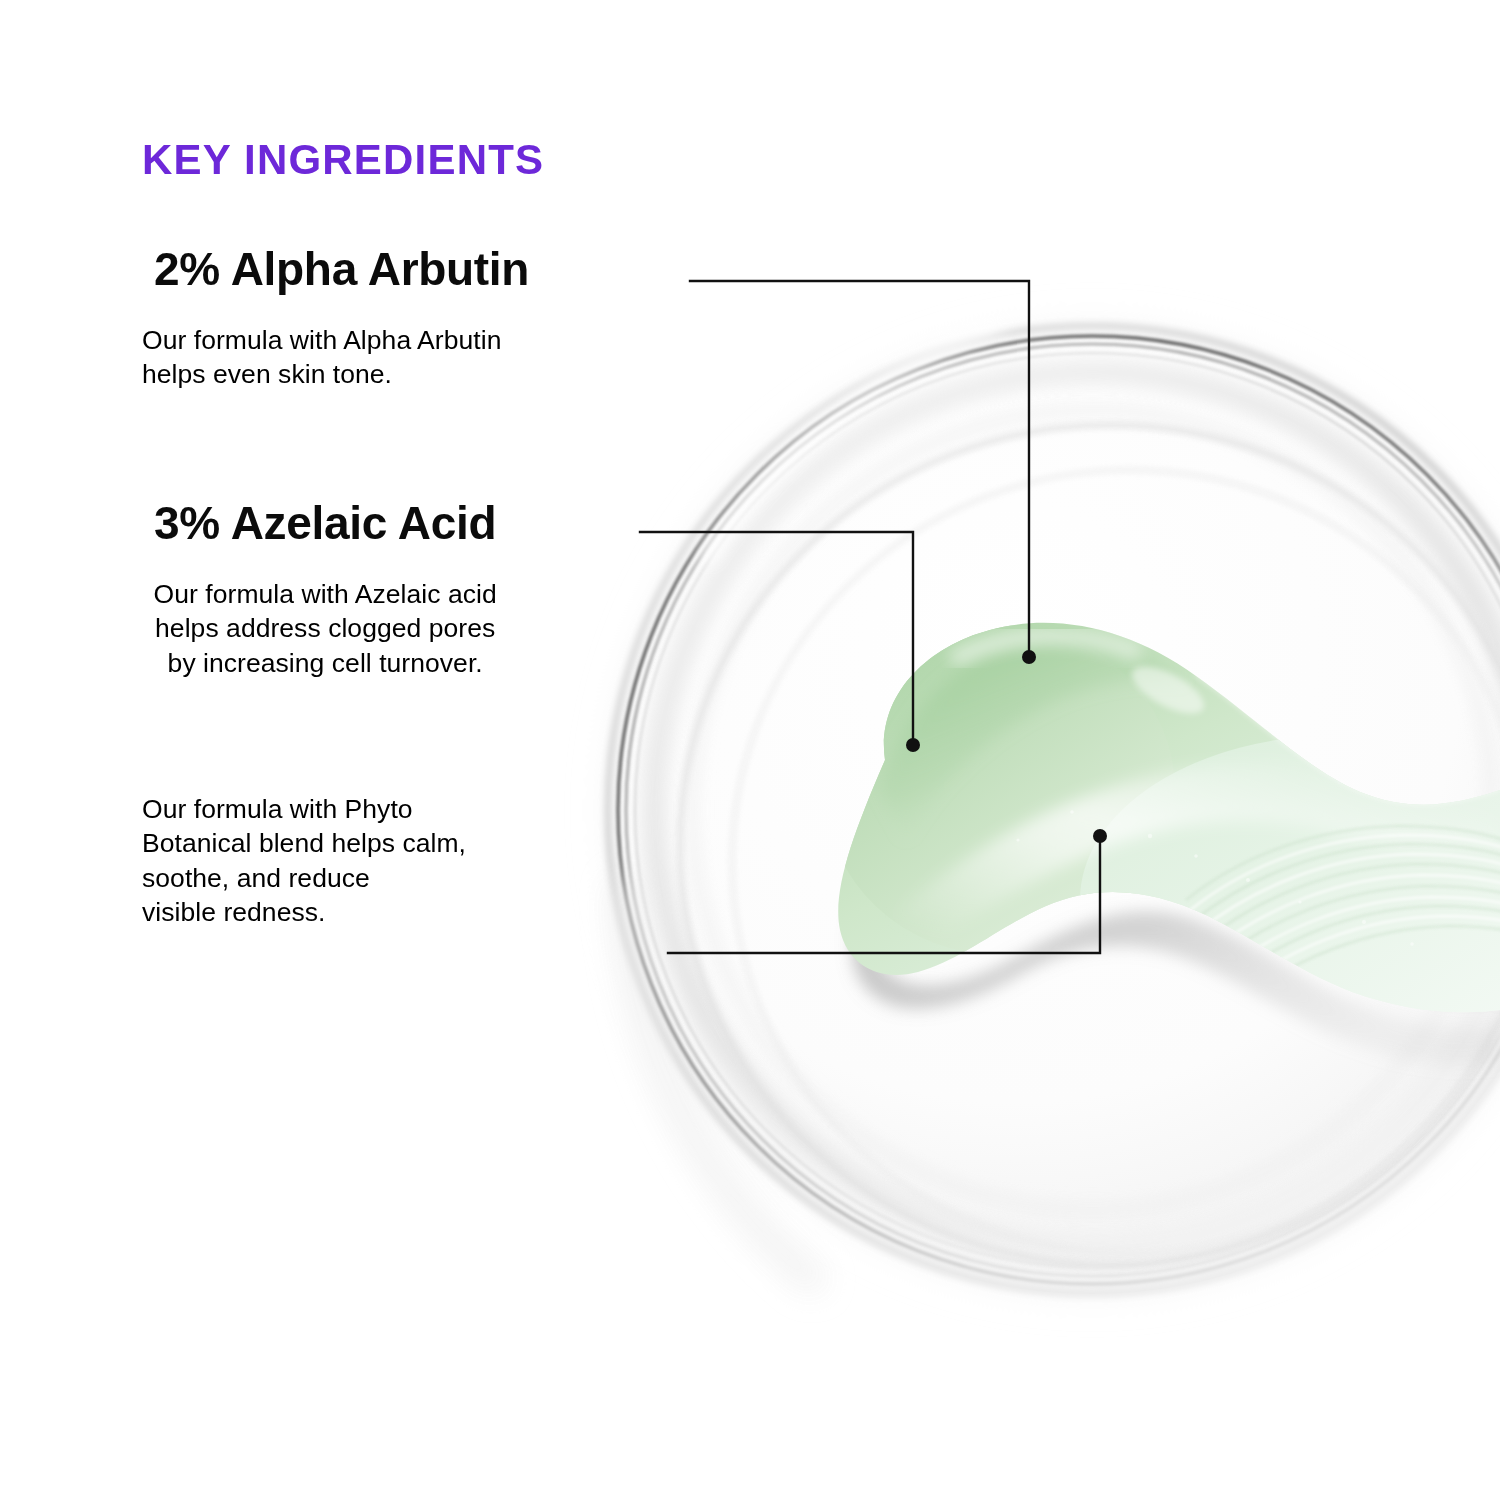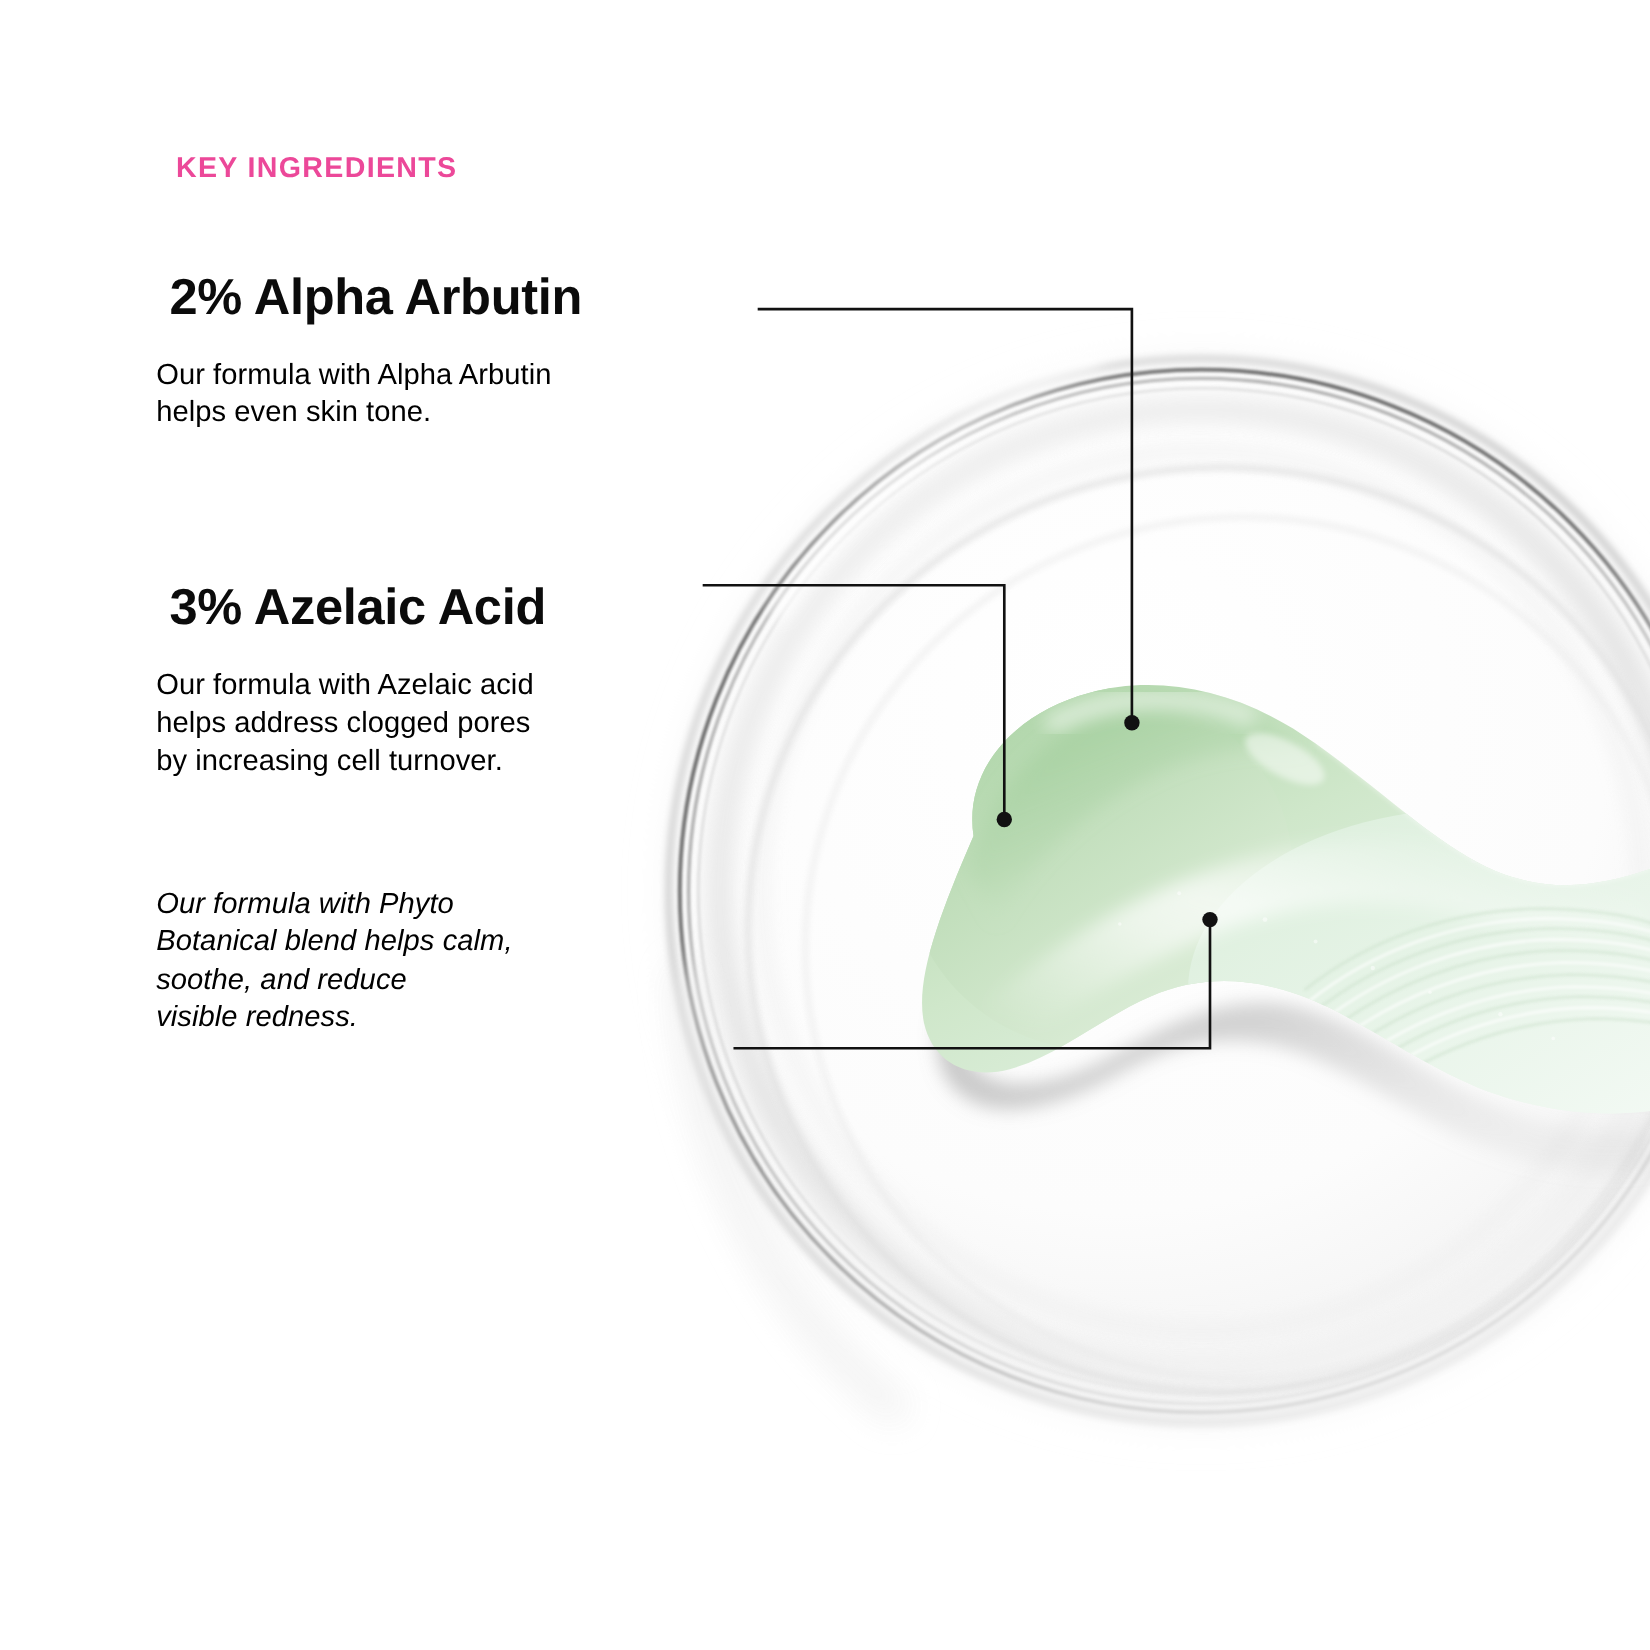--- a/index.html
+++ b/index.html
@@ -13,43 +13,43 @@
   #stage{position:absolute;inset:0;width:1500px;height:1500px;}
 
   
   .art{position:absolute;inset:0;width:1500px;height:1500px;}
   .art svg{position:absolute;left:0;top:0;}
 
   
   .text-layer{position:absolute;left:0;top:0;width:720px;height:1500px;}
 
   .eyebrow{
-    position:absolute;left:160px;top:139px;
-    font-size:26px;font-weight:700;letter-spacing:1.2px;
-    color:#ec4899;line-height:1;
+    position:absolute;left:142px;top:139px;
+    font-size:42px;font-weight:700;letter-spacing:1.2px;
+    color:#6d28d9;line-height:1;
     white-space:nowrap;
   }
 
   .ing{position:absolute;left:142px;}
   .ing-title{
     font-size:46px;font-weight:700;color:#0b0b0b;
     line-height:1.08;margin:12px;letter-spacing:-0.3px;
     white-space:pre-line;
   }
   .ing-body{
     font-size:26.5px;font-weight:400;color:#000000;
     line-height:1.30;margin:0;letter-spacing:.05px;
     white-space:pre-line;
   }
   #ing-0{top:233px;}
   #ing-0 .ing-body{margin-top:28px;}
-  #ing-1{top:515px;}
+  #ing-1{top:487px;text-align:center;}
   #ing-1 .ing-body{margin-top:28px;}
   #ing-2{top:774px;}
-  #ing-2 .ing-body{margin-top:30px;font-style:italic;}
+  #ing-2 .ing-body{margin-top:18px;}
 
   
   .leaders{position:absolute;left:0;top:0;}
 </style>
 </head>
 <body>
 
 <div id="stage">
 
   <div class="art">

